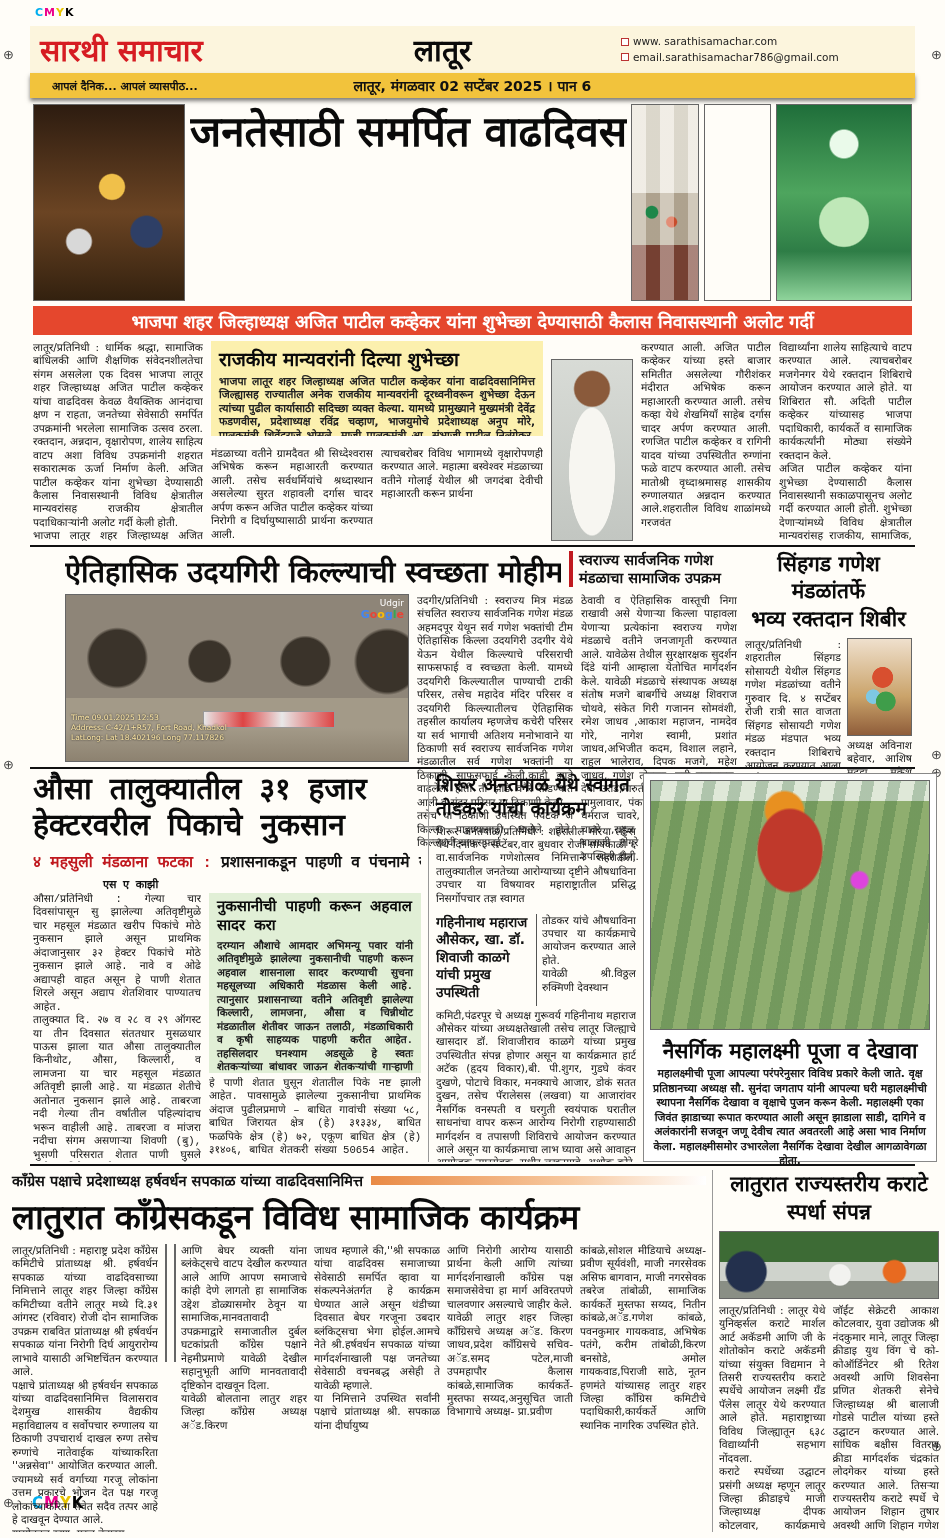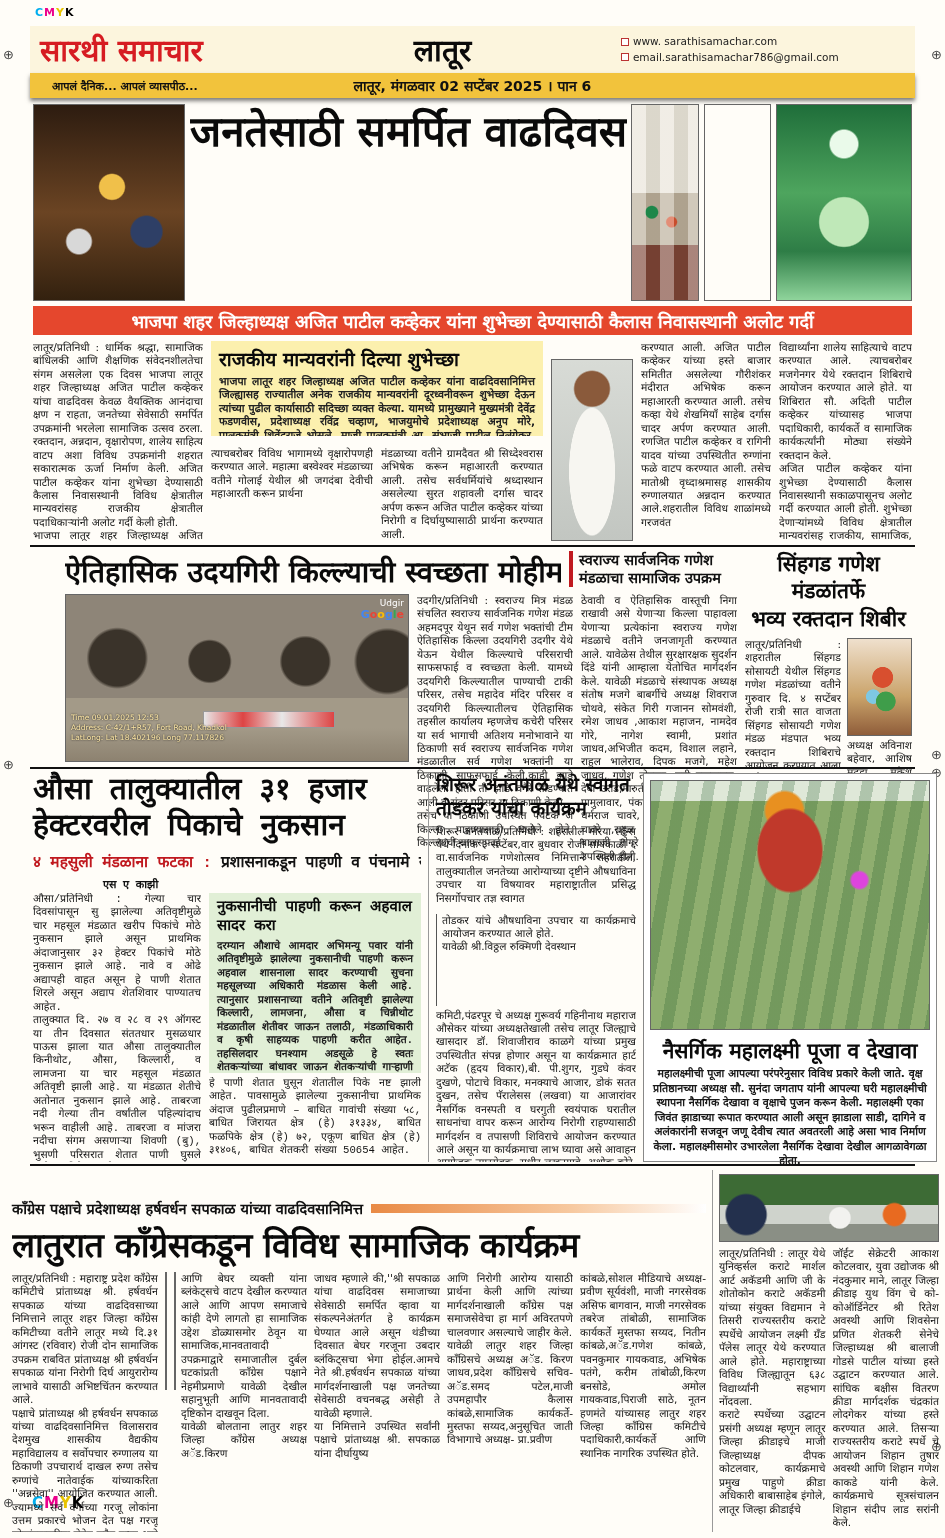--- a/index.html
+++ b/index.html
@@ -135,21 +135,21 @@
        radial-gradient(circle at 48% 12%,#e89020 0 7%,rgba(0,0,0,0) 8%),
        radial-gradient(circle at 75% 40%,#d4d 0 3%,rgba(0,0,0,0) 4%),
        repeating-linear-gradient(100deg,rgba(32,90,40,.25) 0 12px,rgba(0,0,0,0) 12px 26px),
        linear-gradient(180deg,#dfe8d8 0 8%,#8fae6f 8% 100%);}
   .maha-title{font-size:21px;text-align:center;margin:6px 0 3px;}
   .maha-text{margin:0;font-size:10.8px;line-height:1.35;text-align:center;font-weight:600;color:#1a1a1a;}
   .r3{top:1164px;}
   
   .bottom-section{position:absolute;left:12px;right:6px;top:1170px;height:362px;display:flex;gap:6px;}
   .congress-block{width:694px;display:flex;flex-direction:column;}
-  .kicker-row{display:flex;align-items:center;gap:8px;margin-top:28px;}
+  .kicker-row{display:flex;align-items:center;gap:8px;}
   .kicker{font-size:14.5px;font-weight:800;white-space:nowrap;}
   .kicker-bar{flex:1;height:9px;background:linear-gradient(90deg,#e98a45,#f7c9a0 60%,#fff);}
   .congress-headline{font-size:34px;margin-top:3px;white-space:nowrap;overflow:hidden;letter-spacing:-.5px;}
   .congress-body{display:flex;gap:7px;flex:1;margin-top:5px;min-height:0;}
   .congress-body .ccol1{width:146px;}
   .congress-right{flex:1;display:flex;gap:5px;min-height:0;justify-content:space-between;}
   .cphotos{display:flex;gap:7px;height:118px;}
   .ph-cong1{flex:1;background:
        radial-gradient(circle at 22% 60%,#c8ccd2 0 9%,rgba(0,0,0,0) 10%),
        radial-gradient(circle at 35% 55%,#e8a13c 0 7%,rgba(0,0,0,0) 8%),
@@ -225,22 +225,22 @@
 
   <div class="lead-article">
     <div class="bt colA">लातूर/प्रतिनिधी : धार्मिक श्रद्धा, सामाजिक बांधिलकी आणि शैक्षणिक संवेदनशीलतेचा संगम असलेला एक दिवस  भाजपा लातूर शहर जिल्हाध्यक्ष अजित पाटील कव्हेकर यांचा वाढदिवस केवळ वैयक्तिक आनंदाचा क्षण न राहता, जनतेच्या सेवेसाठी समर्पित उपक्रमांनी भरलेला सामाजिक उत्सव ठरला. रक्तदान, अन्नदान, वृक्षारोपण, शालेय साहित्य वाटप अशा विविध उपक्रमांनी शहरात सकारात्मक ऊर्जा निर्माण केली. अजित पाटील कव्हेकर यांना शुभेच्छा देण्यासाठी कैलास निवासस्थानी विविध क्षेत्रातील मान्यवरांसह राजकीय क्षेत्रातील पदाधिकाऱ्यांनी अलोट गर्दी केली होती.
 भाजपा लातूर शहर जिल्हाध्यक्ष अजित पाटील कव्हेकर यांच्या वाढदिवसानिमित्त सिध्देश्वर</div>
     <div class="lead-mid">
       <div class="yellow-box">
         <h3>राजकीय मान्यवरांनी दिल्या शुभेच्छा</h3>
         <p>भाजपा लातूर शहर जिल्हाध्यक्ष अजित पाटील कव्हेकर यांना वाढदिवसानिमित्त जिल्ह्यासह राज्यातील अनेक राजकीय मान्यवरांनी दूरध्वनीवरून शुभेच्छा देऊन त्यांच्या पुढील कार्यासाठी सदिच्छा व्यक्त केल्या. यामध्ये प्रामुख्याने मुख्यमंत्री देवेंद्र फडणवीस, प्रदेशाध्यक्ष रविंद्र चव्हाण, भाजयुमोचे प्रदेशाध्यक्ष अनुप मोरे, पालकमंत्री शिवेंद्रराजे भोसले, माजी पालकमंत्री आ. संभाजी पाटील निलंगेकर, आ. रमेश कराड, आ. अभिमन्यू पवार, लातूर ग्रामीण जिल्हाध्यक्ष बस्वराज पाटील मुरुमकर, प्रदेश सचिव अरविंद पाटील निलंगेकर यांच्यासह आदींचा समावेश होता.</p>
       </div>
       <div class="mini-cols">
+        <div class="bt">मंडळाच्या वतीने ग्रामदैवत श्री सिध्देश्वरास अभिषेक करून महाआरती करण्यात आली. तसेच सर्वधर्मियांचे श्रध्दास्थान असलेल्या सुरत शहावली दर्गास चादर अर्पण करून अजित पाटील कव्हेकर यांच्या निरोगी व दिर्घायुष्यासाठी प्रार्थना करण्यात आली.</div>
         <div class="bt">त्याचबरोबर विविध भागामध्ये वृक्षारोपणही करण्यात आले. महात्मा बस्वेश्वर मंडळाच्या वतीने गोलाई येथील श्री जगदंबा देवीची महाआरती करून प्रार्थना</div>
-        <div class="bt">मंडळाच्या वतीने ग्रामदैवत श्री सिध्देश्वरास अभिषेक करून महाआरती करण्यात आली. तसेच सर्वधर्मियांचे श्रध्दास्थान असलेल्या सुरत शहावली दर्गास चादर अर्पण करून अजित पाटील कव्हेकर यांच्या निरोगी व दिर्घायुष्यासाठी प्रार्थना करण्यात आली.</div>
       </div>
     </div>
     <div class="photo ph-portrait"></div>
     <div class="bt colD">करण्यात आली. अजित पाटील कव्हेकर यांच्या हस्ते बाजार समितीत असलेल्या गौरीशंकर मंदीरात अभिषेक करून महाआरती करण्यात आली. तसेच कव्हा येथे शेखमियाँ साहेब दर्गास चादर अर्पण करण्यात आली. रणजित पाटील कव्हेकर व रागिनी यादव यांच्या उपस्थितीत रुग्णांना फळे वाटप करण्यात आली. तसेच मातोश्री वृध्दाश्रमासह शासकीय रुग्णालयात अन्नदान करण्यात आले.शहरातील विविध शाळांमध्ये गरजवंत</div>
     <div class="bt colE">विद्यार्थ्यांना शालेय साहित्याचे वाटप करण्यात आले. त्याचबरोबर मजगेनगर येथे रक्तदान शिबिराचे आयोजन करण्यात आले होते. या शिबिरात सौ. अदिती पाटील कव्हेकर यांच्यासह भाजपा पदाधिकारी, कार्यकर्ते व सामाजिक कार्यकर्त्यांनी मोठ्या संख्येने रक्तदान केले.
 अजित पाटील कव्हेकर यांना शुभेच्छा देण्यासाठी कैलास निवासस्थानी सकाळपासूनच अलोट गर्दी करण्यात आली होती. शुभेच्छा देणाऱ्यांमध्ये विविध क्षेत्रातील मान्यवरांसह राजकीय, सामाजिक, शैक्षणिक व वैद्यकीय क्षेत्रातील अनेकांनी मोठ्या संख्येने उपस्थिती दाखवली होती. शहरातील विविध व्यापारी व उद्योजकांनी अजित पाटील कव्हेकर यांची भेट घेऊन त्यांना वाढदिवसानिमित्त शुभेच्छा दिल्या.</div>
   </div>
 
   <div class="rule r1"></div>
 
@@ -303,20 +303,21 @@
           </div>
           <div class="bt">हे पाणी शेतात घुसून शेतातील पिके नष्ट झाली आहेत. पावसामुळे झालेल्या नुकसानीचा प्राथमिक अंदाज पुढीलप्रमाणे – बाधित गावांची संख्या ५८, बाधित जिरायत क्षेत्र (हे) ३१३३४, बाधित फळपिके क्षेत्र (हे) ७२, एकूण बाधित क्षेत्र (हे) ३१४०६, बाधित शेतकरी संख्या 50654 आहेत.</div>
         </div>
       </div>
     </div>
     <div class="vrule"></div>
     <div class="shirur-block">
       <h3 class="shirur-headline">शिरूर अनंतपाळ येथे स्वागत तोडकर यांचा कार्यक्रम</h3>
       <div class="bt shirur-intro">शिरूर अनंतपाळ/प्रतिनिधी : शहरातील मोरया लॉन्स येथे दिनांक ३ सप्टेंबर,वार बुधवार रोजी सायंकाळी ६ वा.सार्वजनिक गणेशोत्सव निमित्ताने शहरातील, तालुक्यातील जनतेच्या आरोग्याच्या दृष्टीने औषधाविना उपचार या विषयावर महाराष्ट्रातील प्रसिद्ध निसर्गोपचार तज्ञ स्वागत</div>
       <div class="pq-row">
+        <div class="pullquote">गहिनीनाथ महाराज औसेकर, खा. डॉ. शिवाजी काळगे यांची प्रमुख उपस्थिती</div>
         <div class="vr2"></div>
         <div class="bt pq-side">तोडकर यांचे औषधाविना उपचार या कार्यक्रमाचे आयोजन करण्यात आले होते.
 यावेळी श्री.विठ्ठल रुक्मिणी देवस्थान</div>
       </div>
       <div class="bt shirur-body2">कमिटी,पंढरपूर चे अध्यक्ष गुरूवर्य गहिनीनाथ महाराज औसेकर यांच्या अध्यक्षतेखाली तसेच लातूर जिल्ह्याचे खासदार डॉ. शिवाजीराव काळगे यांच्या प्रमुख उपस्थितीत संपन्न होणार असून या कार्यक्रमात हार्ट अटॅक (हृदय विकार),बी. पी.शुगर, गुडघे कंवर दुखणे, पोटाचे विकार, मनक्याचे आजार, डोकं सतत दुखन, तसेच पॅरालेसस (लखवा) या आजारांवर नैसर्गिक वनस्पती व घरगुती स्वयंपाक घरातील साधनांचा वापर करून आरोग्य निरोगी राहण्यासाठी मार्गदर्शन व तपासणी शिविराचे आयोजन करण्यात आले असून या कार्यक्रमाचा लाभ घ्यावा असे आवाहन आयोजक नगरसेवक. सुधीर लखनगावे, अशोक कोरे, महादेव आवाळे,बाबुराव बिराजदार,भुजंगराव आदाटे,ओमप्रकाश तांबोळकर,प्रमोद धुमाळे, व्यंकट हांद्राळे,सोमेश्वर शिंडारे, महादेव पारशेटे,अक्बर तांबोळी, आसिफ उजेडे,प्रतीक पारशेट्टे,संभाजी सावंत, राजकुमार पानगावे आदींनी केले आहे.</div>
     </div>
     <div class="maha-box">
       <div class="photo ph-maha"></div>
       <h3 class="maha-title">नैसर्गिक महालक्ष्मी पूजा व देखावा</h3>
       <p class="maha-text">महालक्ष्मीची पूजा आपल्या परंपरेनुसार विविध प्रकारे केली जाते. वृक्ष प्रतिष्ठानच्या अध्यक्ष सौ. सुनंदा जगताप यांनी आपल्या घरी महालक्ष्मीची स्थापना नैसर्गिक देखावा व वृक्षाचे पुजन करून केली. महालक्ष्मी एका जिवंत झाडाच्या रूपात करण्यात आली असून झाडाला साडी, दागिने व अलंकारांनी सजवून जणू देवीच त्यात अवतरली आहे असा भाव निर्माण केला. महालक्ष्मीसमोर उभारलेला नैसर्गिक देखावा देखील आगळावेगळा होता.</p>
@@ -348,20 +349,21 @@
 या निमित्ताने उपस्थित सर्वांनी पक्षाचे प्रांताध्यक्ष श्री. सपकाळ यांना दीर्घायुष्य</div>
             <div class="bt">आणि निरोगी आरोग्य यासाठी प्रार्थना केली आणि त्यांच्या मार्गदर्शनाखाली काँग्रेस पक्ष समाजसेवेचा हा मार्ग अविरतपणे चालवणार असल्याचे जाहीर केले.
 यावेळी लातुर शहर जिल्हा काँग्रिसचे अध्यक्ष अॅड. किरण जाधव,प्रदेश काँग्रिसचे सचिव-अॅड.समद पटेल,माजी उपमहापौर कैलास कांबळे,सामाजिक कार्यकर्ते-मुस्तफा सय्यद,अनुसूचित जाती विभागाचे अध्यक्ष- प्रा.प्रवीण</div>
             <div class="bt">कांबळे,सोशल मीडियाचे अध्यक्ष- प्रवीण सूर्यवंशी, माजी नगरसेवक असिफ बागवान, माजी नगरसेवक तबरेज तांबोळी, सामाजिक कार्यकर्ते मुस्तफा सय्यद, नितीन कांबळे,अॅड.गणेश कांबळे, पवनकुमार गायकवाड, अभिषेक पतंगे, करीम तांबोळी,किरण बनसोडे, अमोल गायकवाड,पिराजी साठे, नूतन हणमंते यांच्यासह लातुर शहर जिल्हा काँग्रिस कमिटीचे पदाधिकारी,कार्यकर्ते आणि स्थानिक नागरिक उपस्थित होते.</div>
           </div>
         </div>
       </div>
     </div>
     <div class="vrule2"></div>
     <div class="karate-block">
+      <h3 class="karate-headline">लातुरात राज्यस्तरीय कराटे स्पर्धा संपन्न</h3>
       <div class="photo ph-karate"></div>
       <div class="kcols">
         <div class="bt">लातूर/प्रतिनिधी : लातूर येथे युनिव्हर्सल कराटे मार्शल आर्ट अकॅडमी आणि जी के शोतोकोन कराटे अकॅडमी यांच्या संयुक्त विद्यमान ने तिसरी राज्यस्तरीय कराटे स्पर्धेचे आयोजन लक्ष्मी ग्रँड पॅलेस लातूर येथे करण्यात आले होते. महाराष्ट्राच्या विविध जिल्ह्यातून ६३८ विद्यार्थ्यांनी सहभाग नोंदवला.
 कराटे स्पर्धेच्या उद्घाटन प्रसंगी अध्यक्ष म्हणून लातूर जिल्हा क्रीडाइचे माजी जिल्हाध्यक्ष दीपक कोटलवार, कार्यक्रमाचे प्रमुख पाहुणे क्रीडा अधिकारी बाबासाहेब इंगोले, लातूर जिल्हा क्रीडाईचे</div>
         <div class="bt">जॉईंट सेक्रेटरी आकाश कोटलवार, युवा उद्योजक श्री नंदकुमार माने, लातूर जिल्हा क्रीडाइ युथ विंग चे को-कोऑर्डिनेटर श्री रितेश अवस्थी आणि शिवसेना प्रणित शेतकरी सेनेचे जिल्हाध्यक्ष श्री बालाजी गोडसे पाटील यांच्या हस्ते उद्घाटन करण्यात आले. सांघिक बक्षीस वितरण क्रीडा मार्गदर्शक चंद्रकांत लोदगेकर यांच्या हस्ते करण्यात आले. तिसऱ्या राज्यस्तरीय कराटे स्पर्धे चे आयोजन शिहान तुषार अवस्थी आणि शिहान गणेश काकडे यांनी केले. कार्यक्रमाचे सूत्रसंचालन शिहान संदीप लाड सरांनी केले.</div>
       </div>
     </div>
   </div>
 
 </div>

